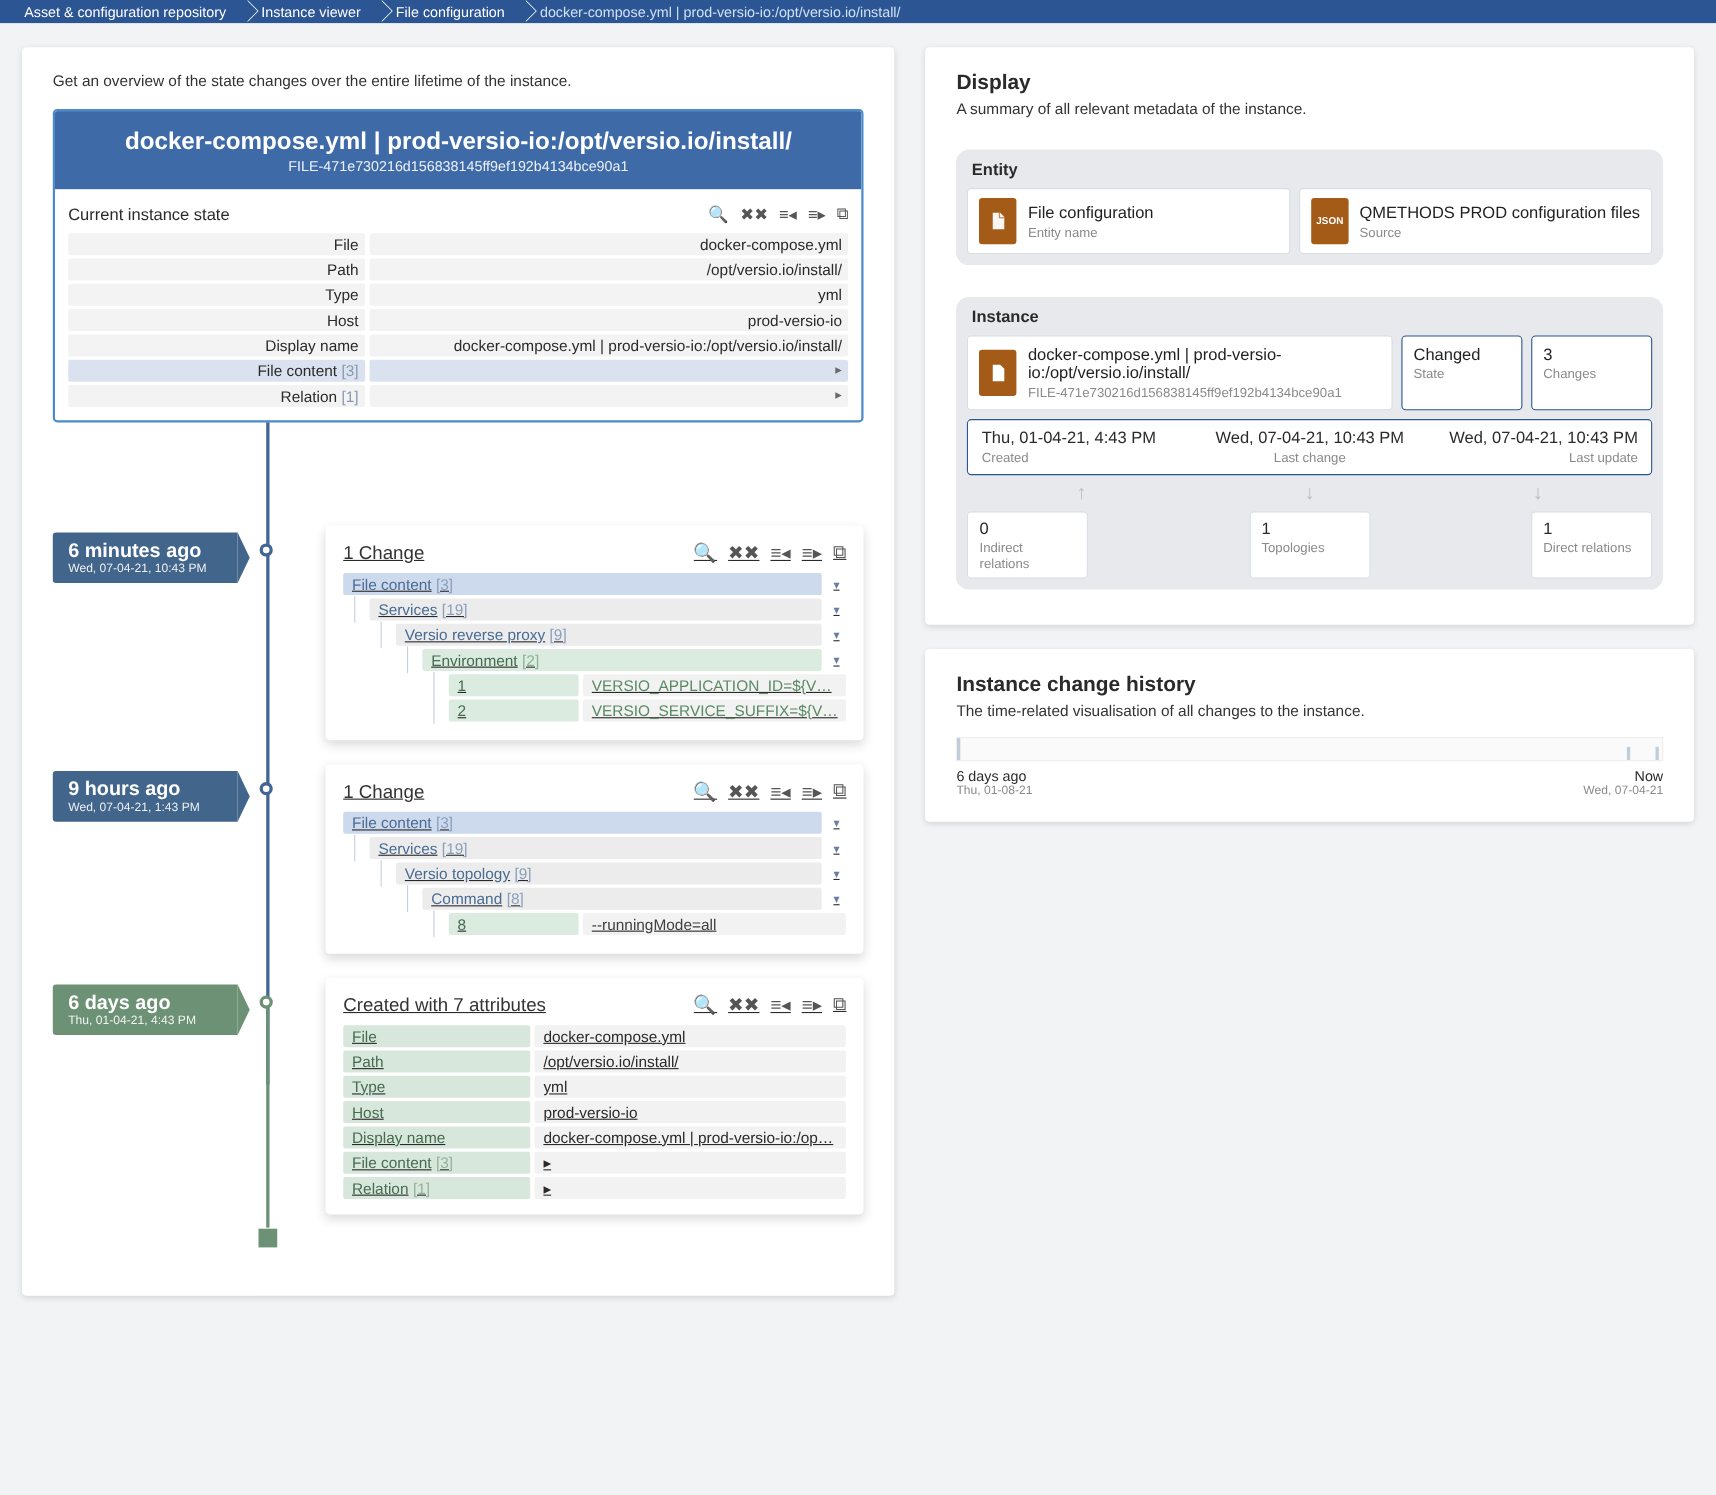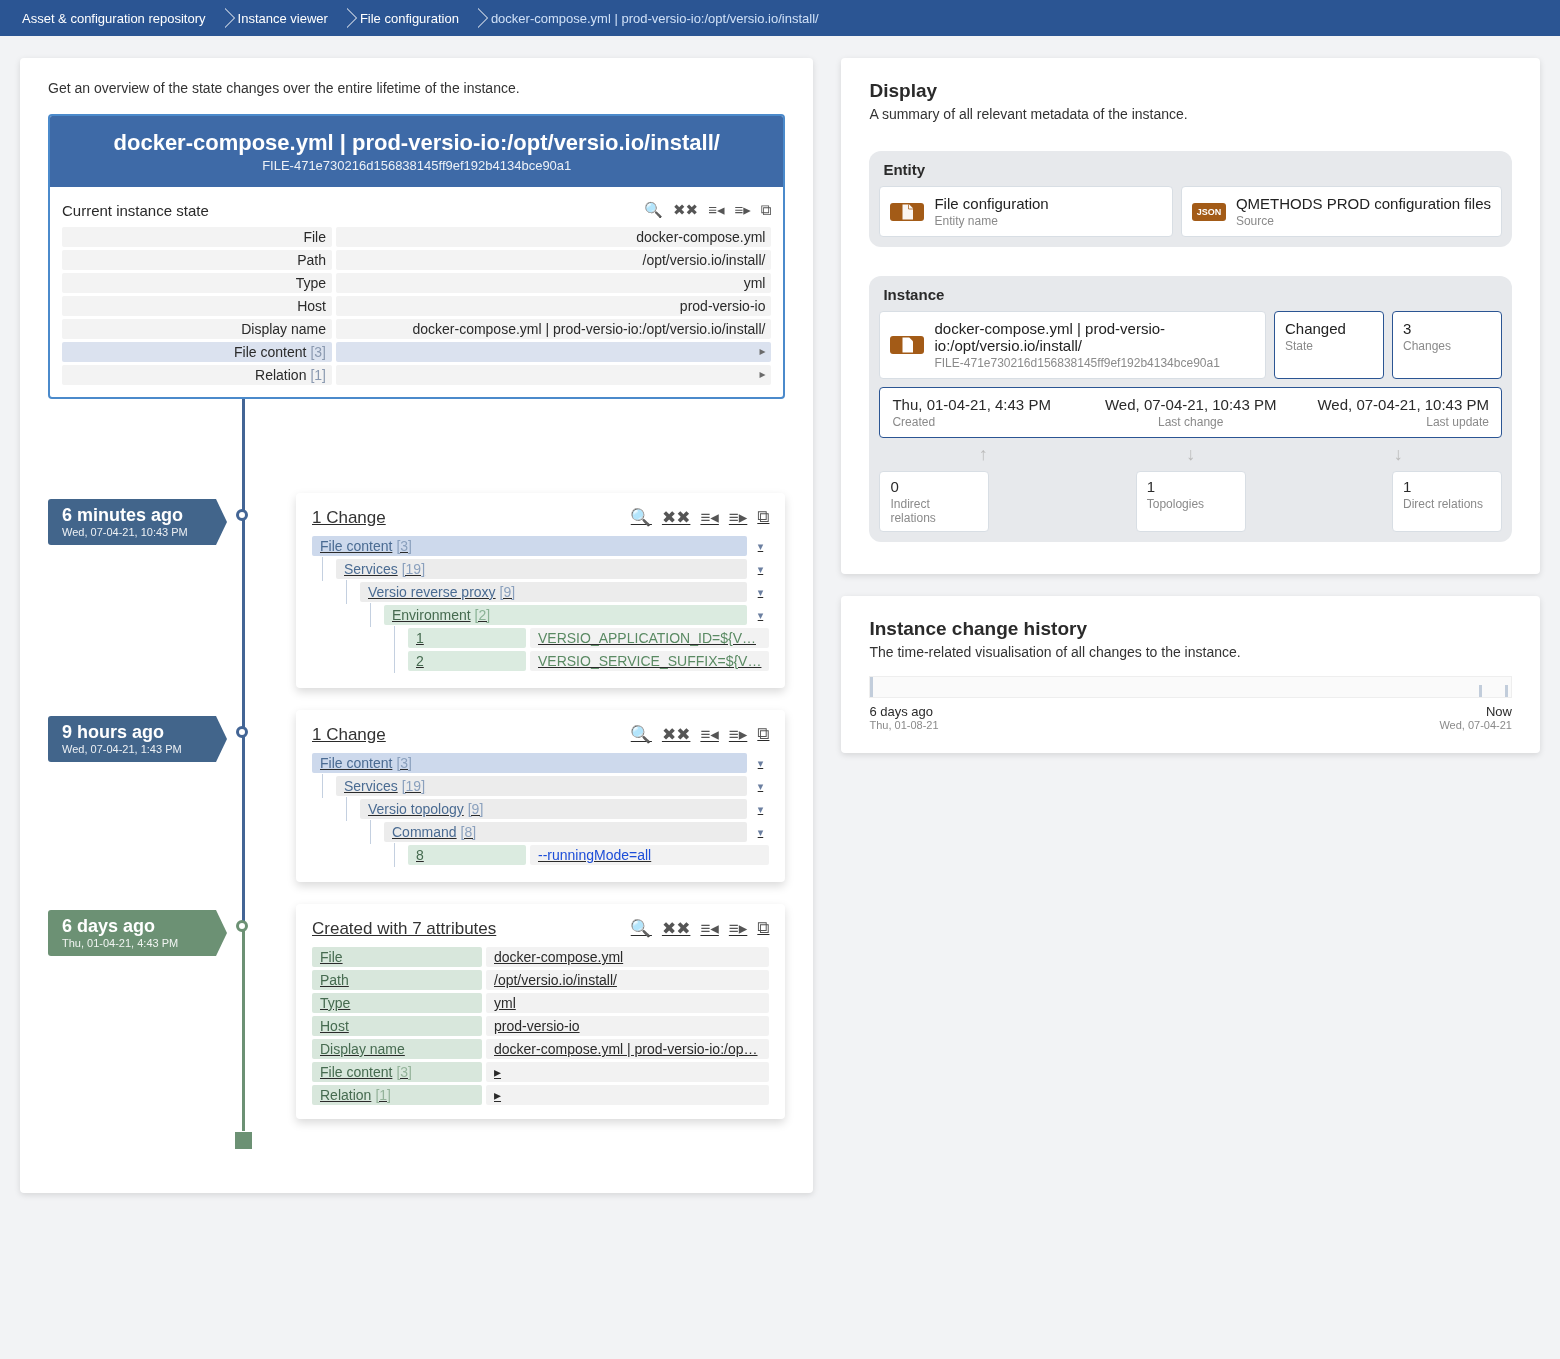--- a/index.html
+++ b/index.html
@@ -24,21 +24,21 @@
   --brown:#a35b17;
 }
 *{box-sizing:border-box;}
 body{
   margin:0;font-family:"Segoe UI",Arial,sans-serif;font-size:14px;color:var(--text);
   background:var(--bg);padding:0 0 40px 0;
 }
 
 
 .breadcrumb{
-  background:var(--navy);color:#fff;display:flex;align-items:center;height:36px;
+  background:var(--navy);color:#fff;display:flex;align-items:center;height:21px;
   padding:0 0 0 8px;font-size:13px;
 }
 .crumb{display:flex;align-items:center;position:relative;padding:0 18px 0 14px;height:21px;line-height:21px;}
 .crumb::after{
   content:"";position:absolute;right:-10px;top:0;width:0;height:0;
   border-left:10px solid var(--navy);border-top:10.5px solid transparent;border-bottom:10.5px solid transparent;
   filter:drop-shadow(1px 0 0 #fff);
 }
 .crumb:last-child{color:#cfe0f7;}
 .crumb:last-child::after{display:none;}
@@ -124,21 +124,21 @@
 .crow .cv{flex:1;background:#f2f2f2;padding:2px 8px;border-radius:2px;white-space:nowrap;overflow:hidden;text-overflow:ellipsis;}
 .crow .cnt{color:#94b39a;margin-left:4px;}
 
 
 .rcard h2{font-size:19px;font-weight:700;margin:0 0 4px;}
 .rsub{color:#333;margin-bottom:14px;}
 .section{background:#e7e9ec;border-radius:12px;padding:10px 10px;margin-bottom:10px;margin-top:29px;}
 .section-title{font-weight:700;margin:0 0 8px 4px;font-size:15px;}
 .grid{display:flex;gap:8px;}
 .grid>div{background:#fff;border:1px solid var(--border);border-radius:4px;padding:8px 10px;display:flex;gap:10px;align-items:center;}
-.iconbox{width:34px;height:18px;border-radius:3px;display:flex;align-items:center;justify-content:center;color:#fff;flex-shrink:0;}
+.iconbox{width:34px;height:42px;border-radius:3px;display:flex;align-items:center;justify-content:center;color:#fff;flex-shrink:0;}
 .iconbox.brown{background:var(--brown);}
 .metalabel{font-size:15px;color:#222;}
 .metasub{font-size:12px;color:var(--muted);margin-top:2px;}
 .grid .info{display:flex;flex-direction:column;min-width:0;}
 .grid .info .metalabel{white-space:nowrap;overflow:hidden;text-overflow:ellipsis;}
 
 .instance-grid{display:grid;grid-template-columns:1fr 110px 110px;gap:8px;}
 .instance-grid .box{background:#fff;border:1px solid var(--border);border-radius:4px;padding:8px 10px;}
 .instance-grid .box.long{display:flex;gap:10px;align-items:center;}
 .instance-grid .highlight{border-color:var(--navy);}
@@ -309,21 +309,21 @@
               <div class="node ind2 rule">
                   <div class="lbl bg-grey"><span>Versio topology</span><span class="cnt">[9]</span></div>
                   <div class="dd"></div>
                 </div>
               <div class="node ind3 rule">
                   <div class="lbl bg-grey"><span>Command</span><span class="cnt">[8]</span></div>
                   <div class="dd"></div>
                 </div>
               <div class="node ind4 rule kv">
                   <div class="kvk">8</div>
-                  <div class="kvv" style="color:#1d4ed8">--runningMode=all</div>
+                  <div class="kvv" style="color:#404040">--runningMode=all</div>
                 </div>
             </div>
           </div>
         </div>
 
         <div class="entry">
           <div class="tag olive" style="margin-top:6px;">
             <div class="big">6 days ago</div>
             <div class="small">Thu, 01-04-21, 4:43 PM</div>
           </div>

